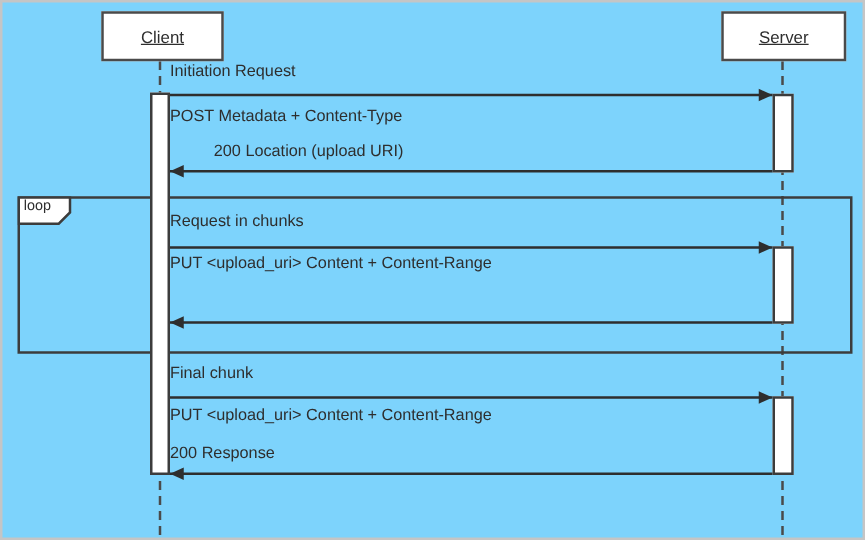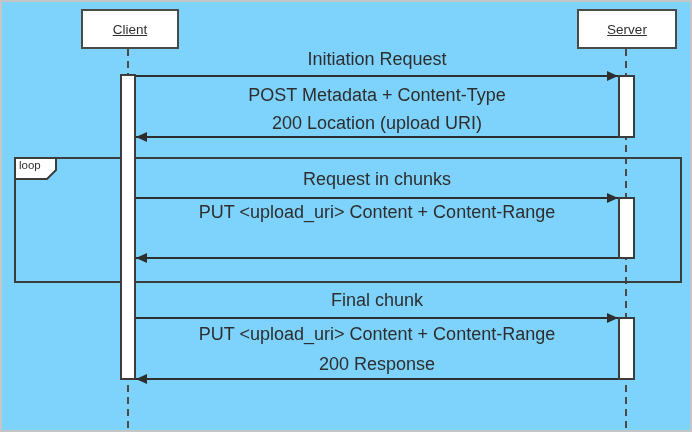--- a/index.html
+++ b/index.html
@@ -101,29 +101,28 @@
   .y-req1 { top: 73px; }  .hy-req1 { top: 69px; }
   .y-rsp1 { top: 134px; } .hy-rsp1 { top: 130px; }
   .y-req2 { top: 195px; } .hy-req2 { top: 191px; }
   .y-rsp2 { top: 255px; } .hy-rsp2 { top: 251px; }
   .y-req3 { top: 315px; } .hy-req3 { top: 311px; }
   .y-rsp3 { top: 376px; } .hy-rsp3 { top: 372px; }
   
   .msg-label {
     position: absolute;
     left: 134px; width: 482px;
-    text-align: center;
-    font-size: 18px;
+    font-size: 13px;
     color: #2e2e2e;
     white-space: nowrap;
     z-index: 5;
   }
   .l-title-1 { top: 47px; }
   .l-req-1   { top: 83px; }
-  .l-rsp-1   { top: 111px; }
+  .l-rsp-1   { top: 111px; padding-left: 35px; }
   .l-title-2 { top: 167px; }
   .l-req-2   { top: 200px; }
   .l-rsp-2   { top: 232px; }
   .l-title-3 { top: 288px; }
   .l-req-3   { top: 322px; }
   .l-rsp-3   { top: 352px; }
 </style>
 </head>
 <body>
 

